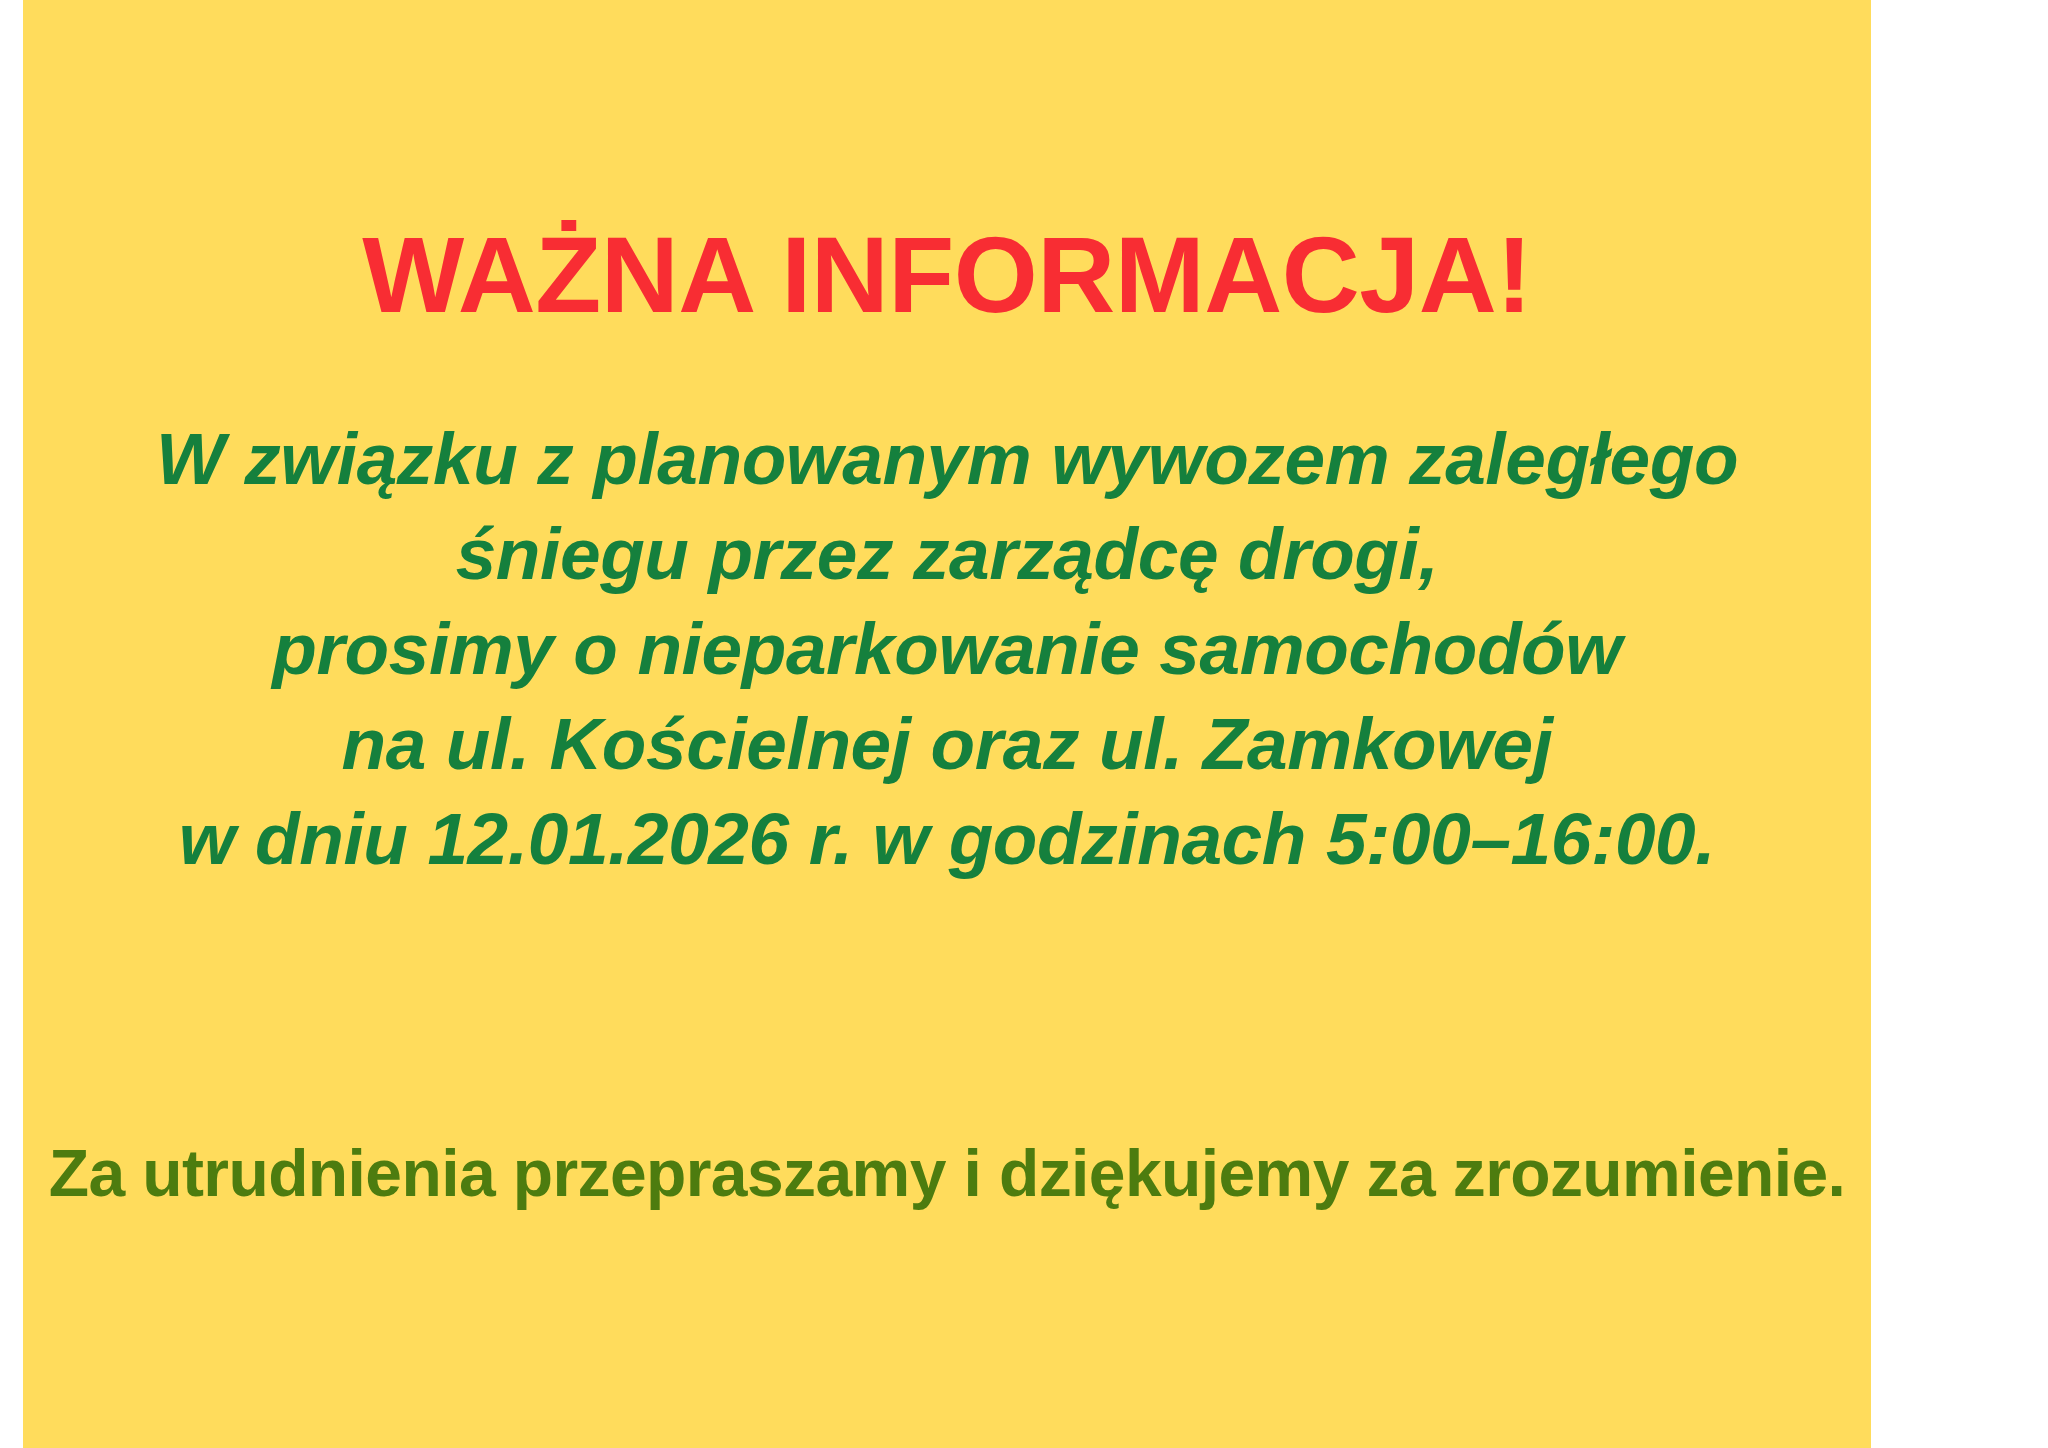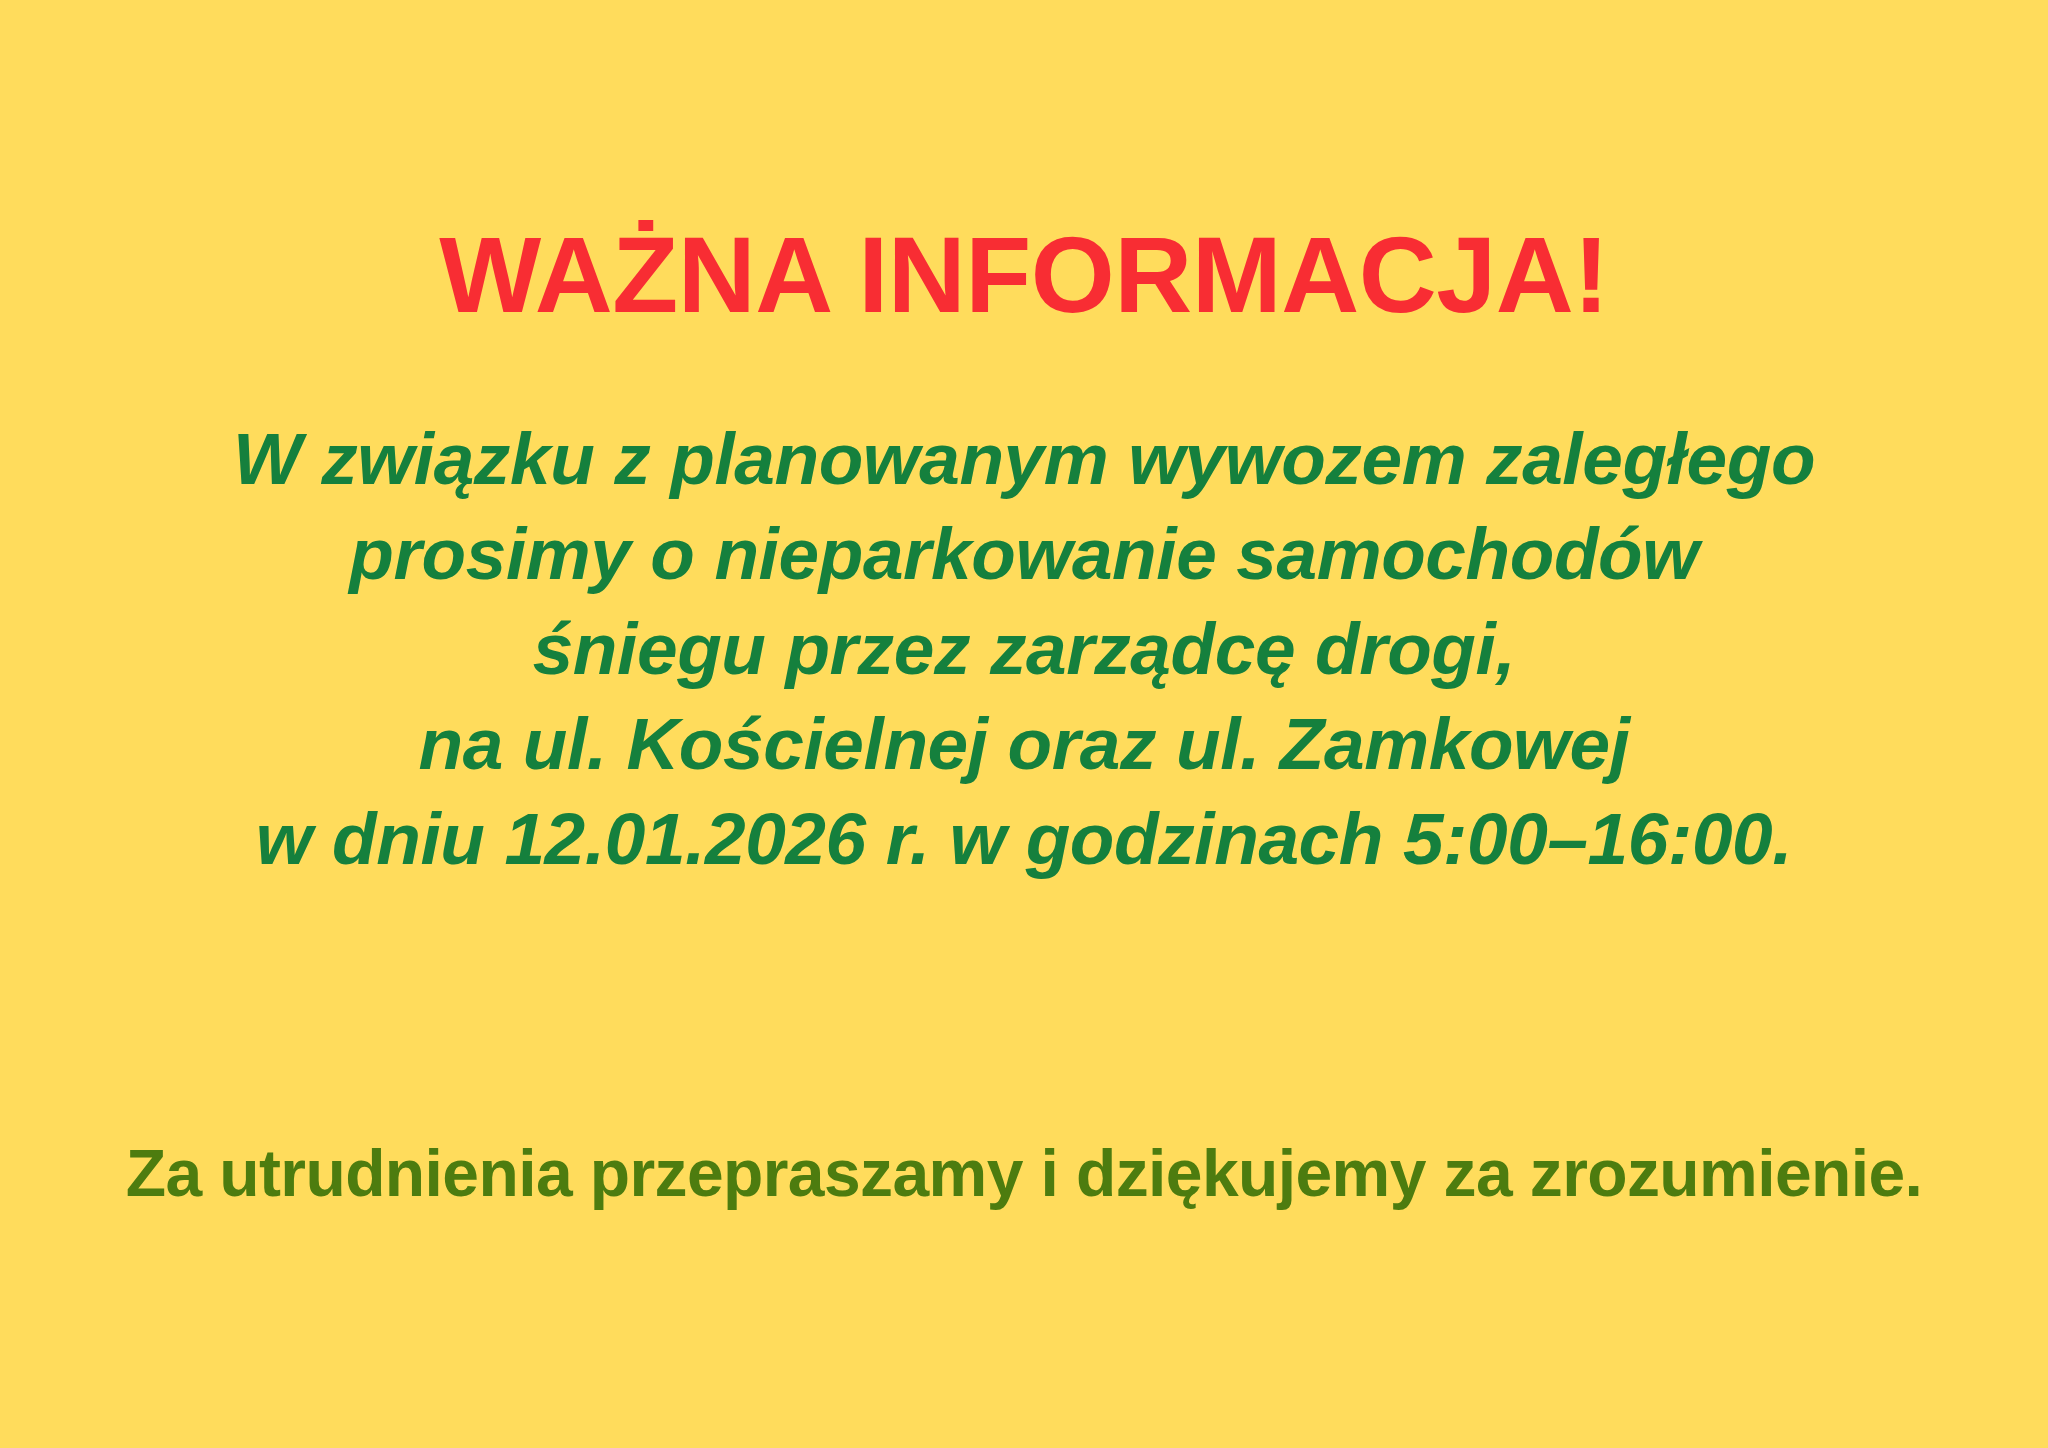--- a/index.html
+++ b/index.html
@@ -10,27 +10,28 @@
 
   body {
     width: 2048px;
     height: 1448px;
     overflow: hidden;
     font-family: "Liberation Sans", sans-serif;
   }
 
   #notice-poster {
     position: relative;
-    width: 2048px;
+    width: 1848px;
     height: 1448px;
     background: #ffdc5c;
     box-sizing: border-box;
     display: flex;
     flex-direction: column;
     align-items: center;
+    margin-left: 23px;
   }
 
   
   #notice-heading {
     position: absolute;
     top: 148px;
     left: 0;
     width: 100%;
     text-align: center;
     color: #f82d33;
@@ -82,21 +83,21 @@
 </style>
 </head>
 <body>
 
 <div id="notice-poster">
 
   <h1 id="notice-heading">WAŻNA INFORMACJA!</h1>
 
   <div id="notice-body">
     <span class="body-line">W związku z planowanym wywozem zaległego</span>
+    <span class="body-line">śniegu przez zarządcę drogi,</span>
     <span class="body-line">prosimy o nieparkowanie samochodów</span>
-    <span class="body-line">śniegu przez zarządcę drogi,</span>
     <span class="body-line">na ul. Kościelnej oraz ul. Zamkowej</span>
     <span class="body-line">w dniu 12.01.2026 r. w godzinach 5:00–16:00.</span>
   </div>
 
   <p id="notice-closing">Za utrudnienia przepraszamy i dziękujemy za zrozumienie.</p>
 
 </div>
 
 </body></html>

